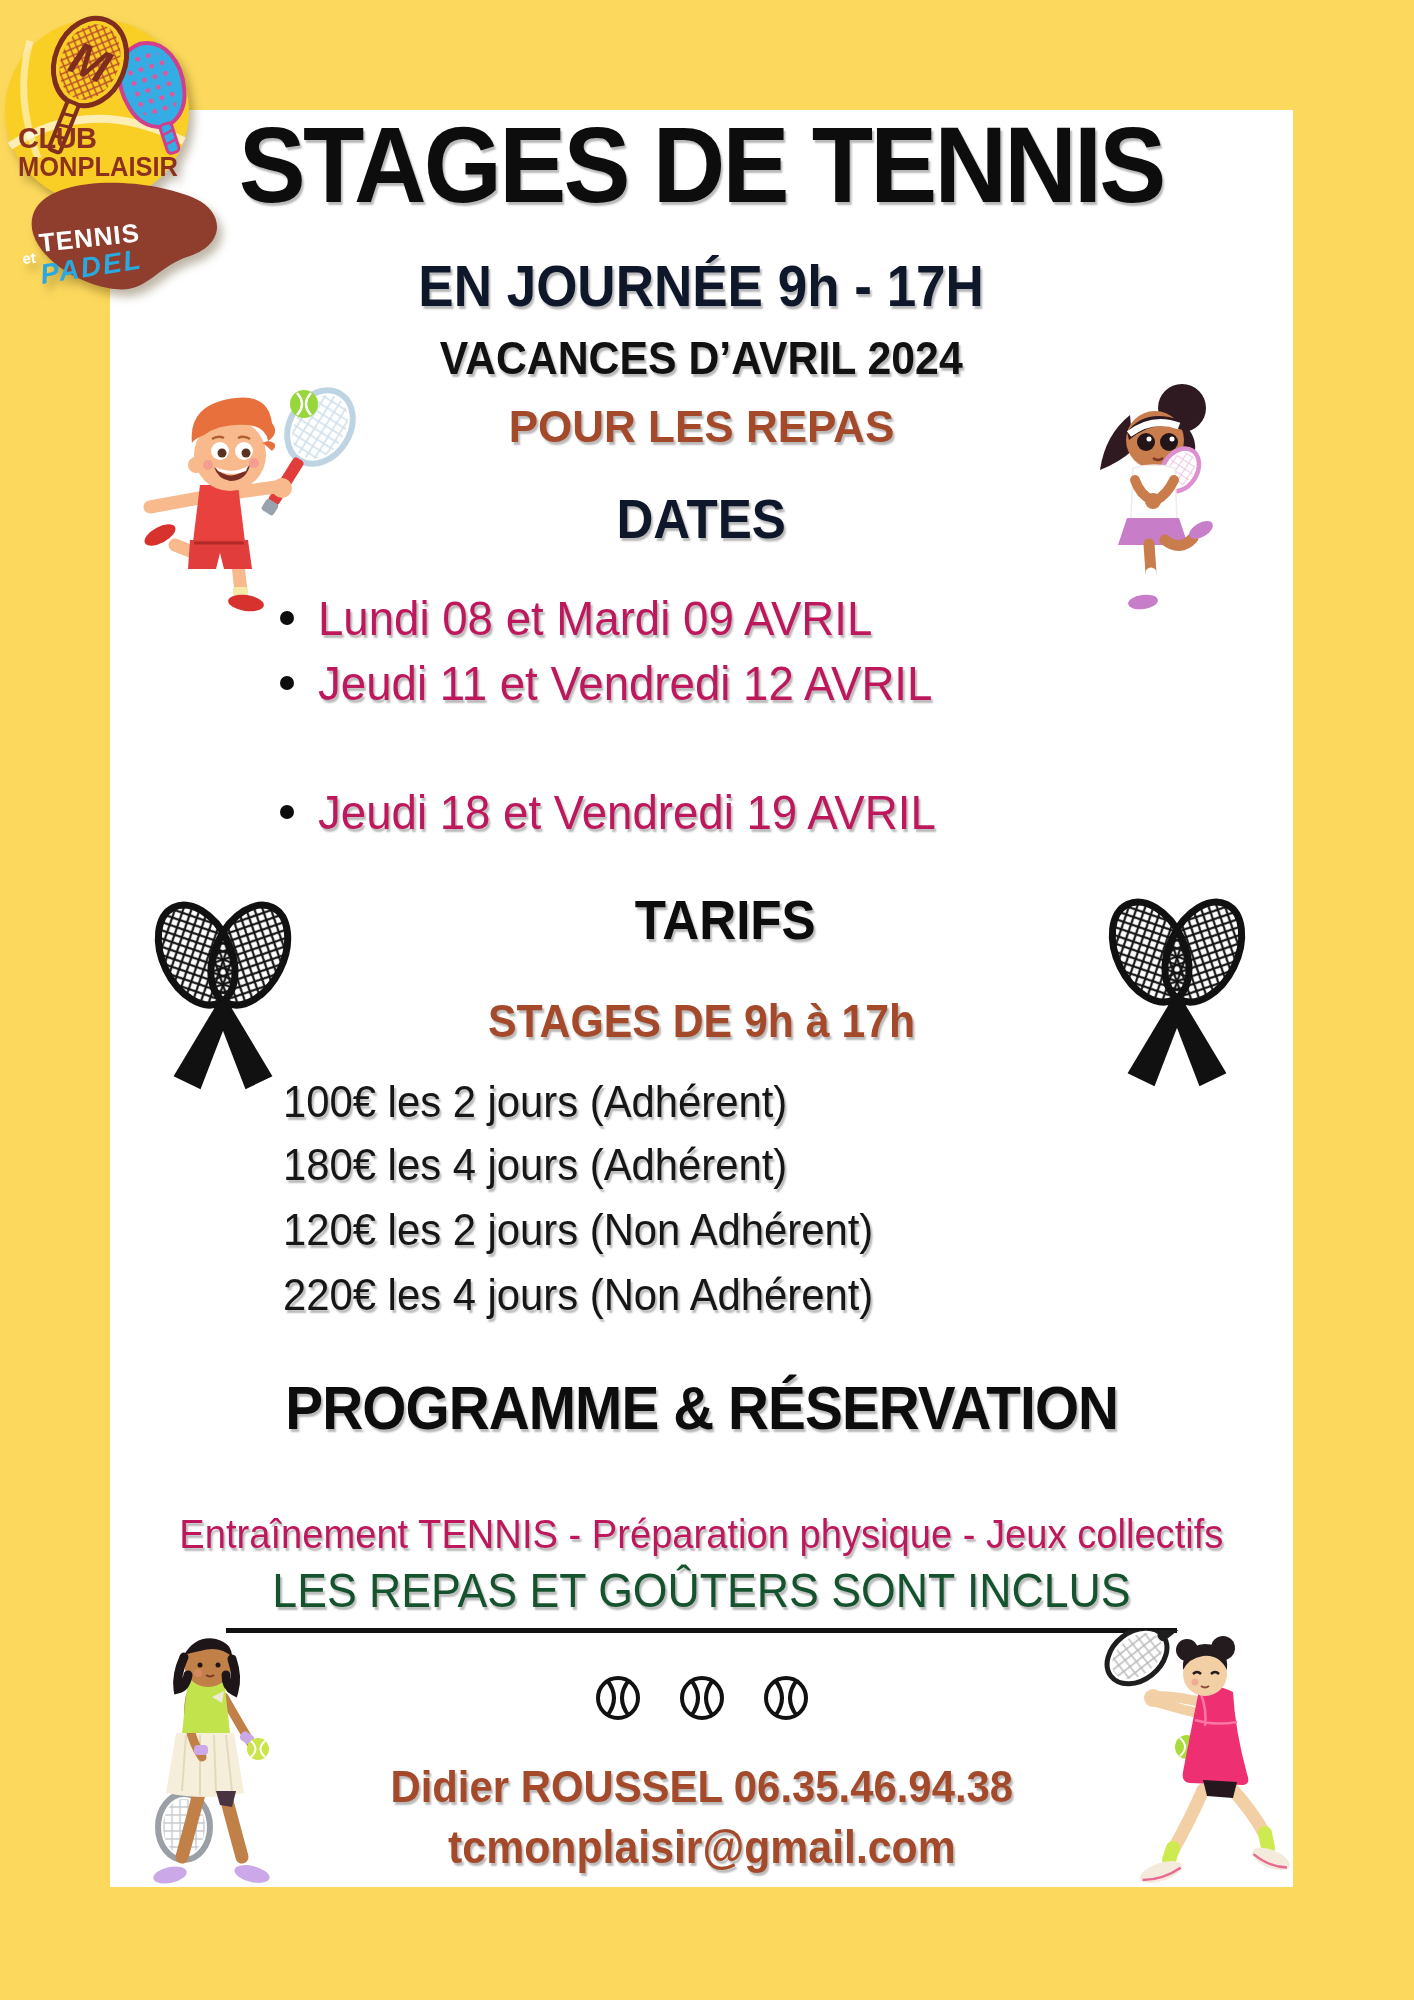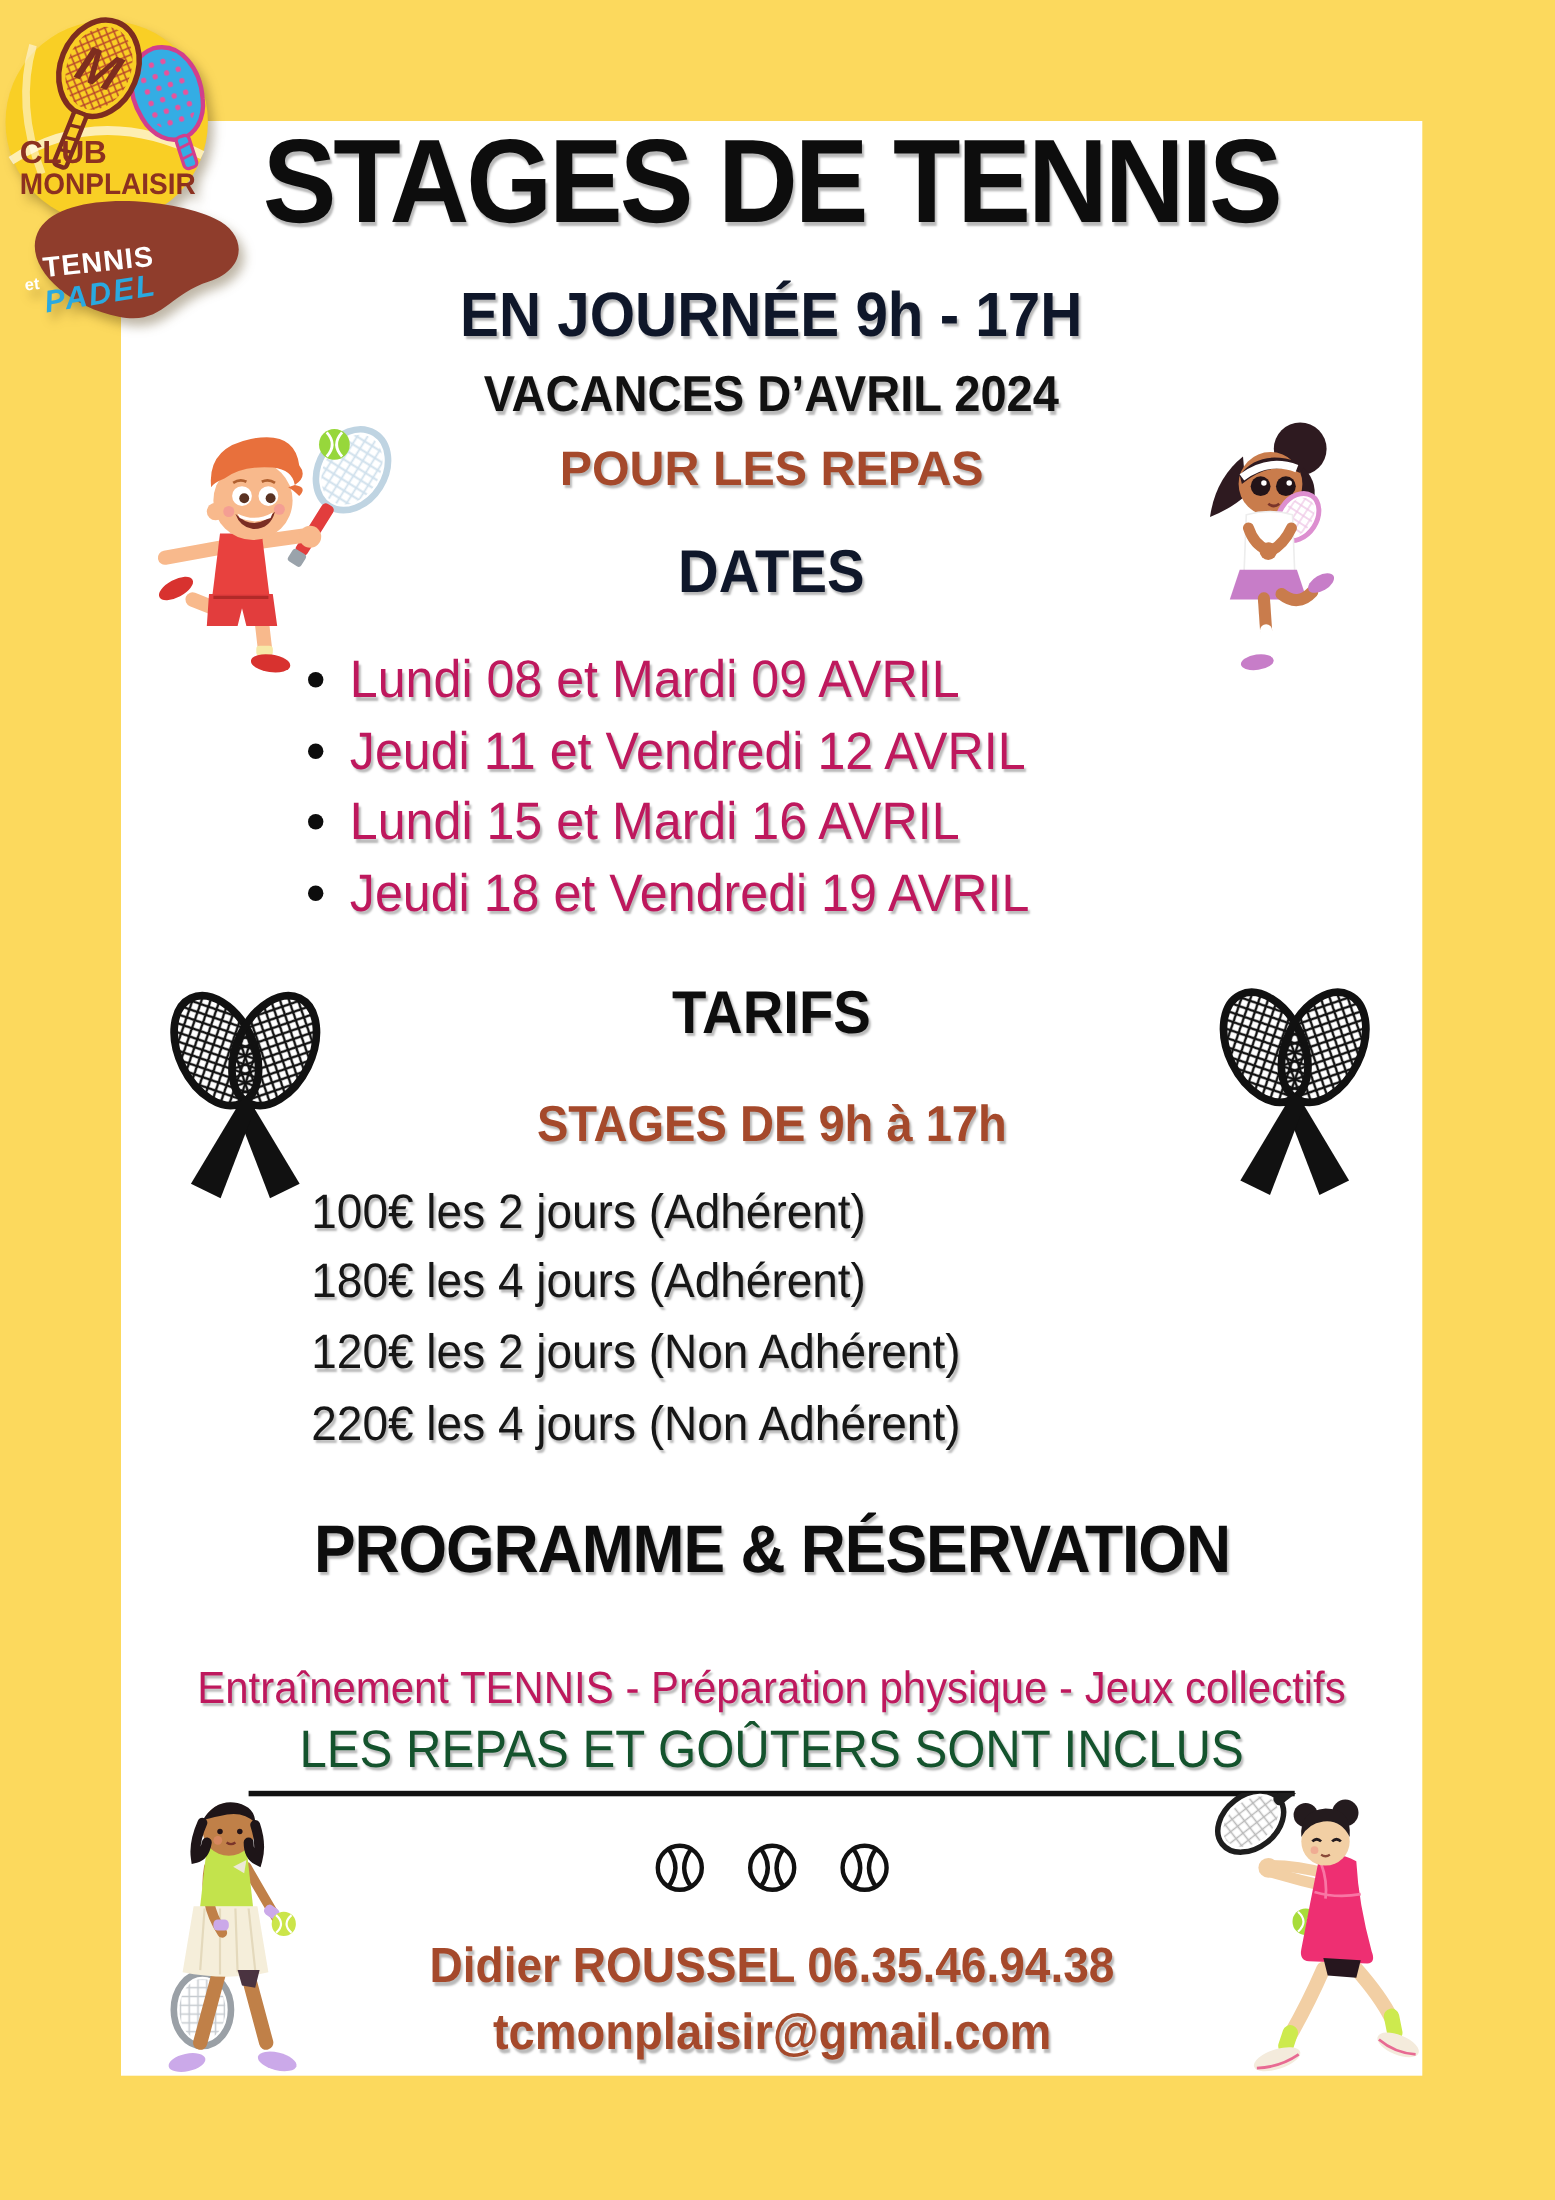--- a/index.html
+++ b/index.html
@@ -19,21 +19,21 @@
   .ctr{left:110px;width:1183px;text-align:center;}
   .shadow{text-shadow:2px 3px 2px rgba(0,0,0,0.28);}
   .cond{display:inline-block;transform:scaleX(0.93);transform-origin:center;}
   .condL{display:inline-block;transform:scaleX(0.95);transform-origin:left center;}
 
   .title{top:100px;font-size:108px;font-weight:700;letter-spacing:-3px;color:#0d0d0d;line-height:110px;white-space:nowrap;margin-top:10px;}
   .subtitle-hours{top:252px;font-size:57px;font-weight:700;color:#0f172a;line-height:68px;}
   .subtitle-period{top:330px;font-size:46px;font-weight:700;color:#111;line-height:56px;}
   .subtitle-audience{top:401px;font-size:44px;font-weight:700;color:#A5492B;line-height:52px;}
   .h-dates{top:486px;font-size:55px;font-weight:700;color:#0f172a;line-height:66px;}
-  .h-tarifs{top:887px;font-size:55px;font-weight:700;color:#0d0d0d;line-height:66px;}
+  .h-tarifs{top:887px;font-size:55px;font-weight:700;color:#0d0d0d;line-height:66px;padding-left:24px;}
   .h-tarifs-sub{top:994px;font-size:46px;font-weight:700;color:#A5492B;line-height:54px;}
   .h-prog{top:1372px;font-size:61px;font-weight:700;color:#0d0d0d;line-height:72px;letter-spacing:-1px;}
   .activities{top:1510px;font-size:41px;font-weight:400;color:#be185d;line-height:48px;}
   .meals{top:1562px;font-size:48px;font-weight:400;color:#14532d;line-height:58px;}
   .meals .underlined{display:inline-block;border-bottom:5px solid #111;padding:0 14px 8px 14px;}
   .contact1{top:1760px;font-size:45px;font-weight:700;color:#A5492B;line-height:54px;}
   .contact2{top:1820px;font-size:46px;font-weight:700;color:#A5492B;line-height:54px;}
 
   .date-line{position:absolute;left:280px;height:64px;display:flex;align-items:center;gap:24px;
              font-size:48px;color:#be185d;white-space:nowrap;}
@@ -98,24 +98,20 @@
 
   <div class="abs ctr h-dates shadow"><span class="cond">DATES</span></div>
 
   <div class="date-line shadow" style="top:586px">
     <span class="dot"></span>
       <span class="condL">Lundi 08 et Mardi 09 AVRIL</span>
   </div>
   <div class="date-line shadow" style="top:651px">
     <span class="dot"></span>
       <span class="condL">Jeudi 11 et Vendredi 12 AVRIL</span>
-  </div>
-  <div class="date-line shadow" style="top:715px">
-    <span class="dot"></span>
-      <span class="condL">Lundi 15 et Mardi 16 AVRIL</span>
   </div>
   <div class="date-line shadow" style="top:780px">
     <span class="dot"></span>
       <span class="condL">Jeudi 18 et Vendredi 19 AVRIL</span>
   </div>
 
   <div class="abs ctr h-tarifs shadow"><span class="cond">TARIFS</span></div>
   <div class="abs ctr h-tarifs-sub shadow"><span class="cond">STAGES DE 9h à 17h</span></div>
 
   <div class="price-line shadow" style="top:1070px">

